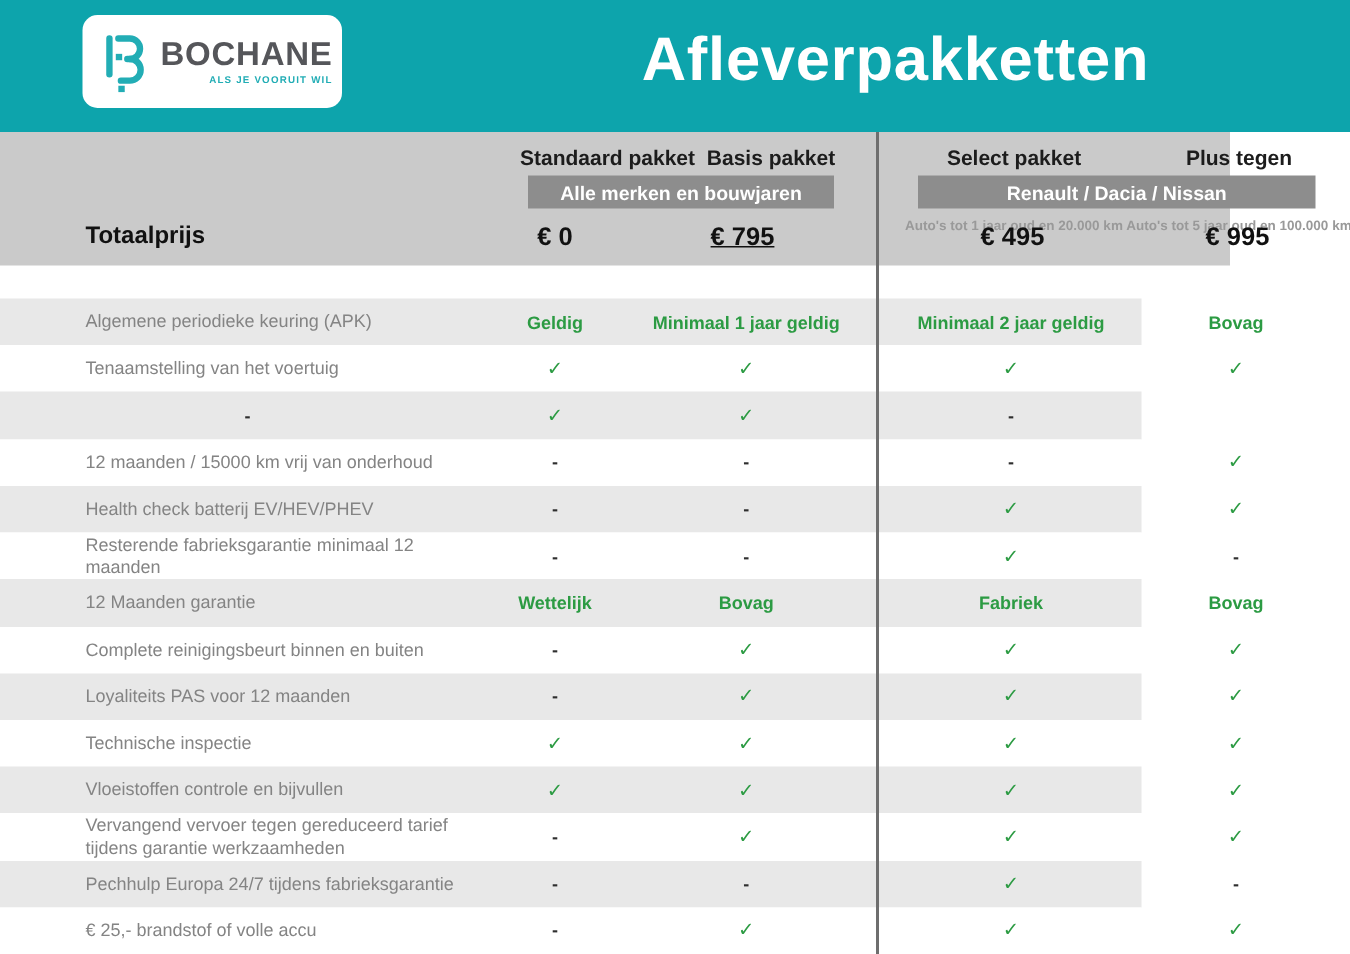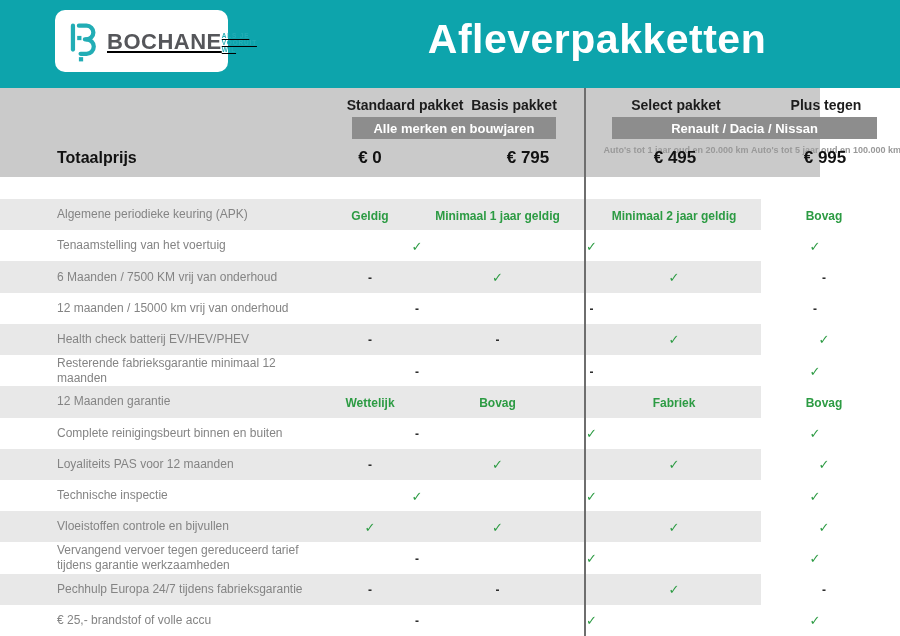--- a/index.html
+++ b/index.html
@@ -14,21 +14,21 @@
   .topbar {
     position:absolute; top:0; left:0; width:900px; height:88px;
     background:#0da4ac;
   }
   .logo-card {
     position:absolute; left:55px; top:10px; width:173px; height:62px;
     background:#ffffff; border-radius:10px;
     display:flex; align-items:center; padding:6px 10px 6px 12px;
   }
   .logo-mark { width:34px; height:46px; flex:0 0 auto; margin-right:6px; }
-  .logo-textwrap { display:flex; align-items:flex-end;text-decoration:underline; }
+  .logo-textwrap { display:flex; flex-direction:column; align-items:flex-end; }
   .logo-name {
     font-size:22px; font-weight:700; letter-spacing:0.5px; color:#55565a;
     line-height:1;
   }
   .logo-tagline {
     font-size:6.5px; font-weight:700; color:#22adb5; letter-spacing:0.8px;
     margin-top:3px;
   }
   .page-title {
     position:absolute; top:16px; left:597px; transform:translateX(-50%);
@@ -59,33 +59,33 @@
   }
   .cap1 { left:676px; } .cap2 { left:826px; }
   .totals-label {
     position:absolute; left:57px; top:61px; font-size:16px; font-weight:700;
     color:#111111;
   }
   .price {
     position:absolute; top:60px; transform:translateX(-50%);
     font-size:17px; font-weight:700; color:#111111; white-space:nowrap;
   }
-  .pr1 { left:370px; } .pr2 { left:528px; } .pr3 { left:675px;text-align:right; } .pr4 { left:825px; }
+  .pr1 { left:370px; } .pr2 { left:495px;text-decoration:underline; } .pr3 { left:675px;text-align:right; } .pr4 { left:825px; }
 
   
   .rows {
     position:absolute; top:199px; left:0; width:761px; height:437px;
     display:flex; flex-direction:column;
   }
   .row { flex:1 1 0; display:grid;
     grid-template-columns:330px 80px 175px 178px 122px 15px;
     align-items:center;
   }
   .row.gray { background:#e8e8e8; }
-  .row.white { background:#ffffff;gap:47px; }
+  .row.white { background:#ffffff; }
   .cell-label {
     padding-left:57px; padding-right:20px;
     font-size:12px; color:#848484; line-height:1.25;
   }
   .cell-val { text-align:center; }
   .check { color:#2c9b43; font-size:13px; line-height:1; }
   .dash  { color:#2e2e2e; font-size:12px; font-weight:700; line-height:1; }
   .green-text { color:#2c9b43; font-size:12px; font-weight:700; white-space:nowrap; }
 
   
@@ -146,21 +146,20 @@
   </div>
       <div class="row white">
     <div class="cell-label">Tenaamstelling van het voertuig</div>
     <div class="cell-val"><span class="check">✓</span></div>
     <div class="cell-val"><span class="check">✓</span></div>
     <div class="cell-val"><span class="check">✓</span></div>
     <div class="cell-val"><span class="check">✓</span></div>
     <div></div>
   </div>
       <div class="row gray">
-    <div class="cell-label">6 Maanden / 7500 KM vrij van onderhoud</div>
     <div class="cell-val"><span class="dash">-</span></div>
     <div class="cell-val"><span class="check">✓</span></div>
     <div class="cell-val"><span class="check">✓</span></div>
     <div class="cell-val"><span class="dash">-</span></div>
     <div></div>
   </div>
       <div class="row white">
     <div class="cell-label">12 maanden / 15000 km vrij van onderhoud</div>
     <div class="cell-val"><span class="dash">-</span></div>
     <div class="cell-val"><span class="dash">-</span></div>

